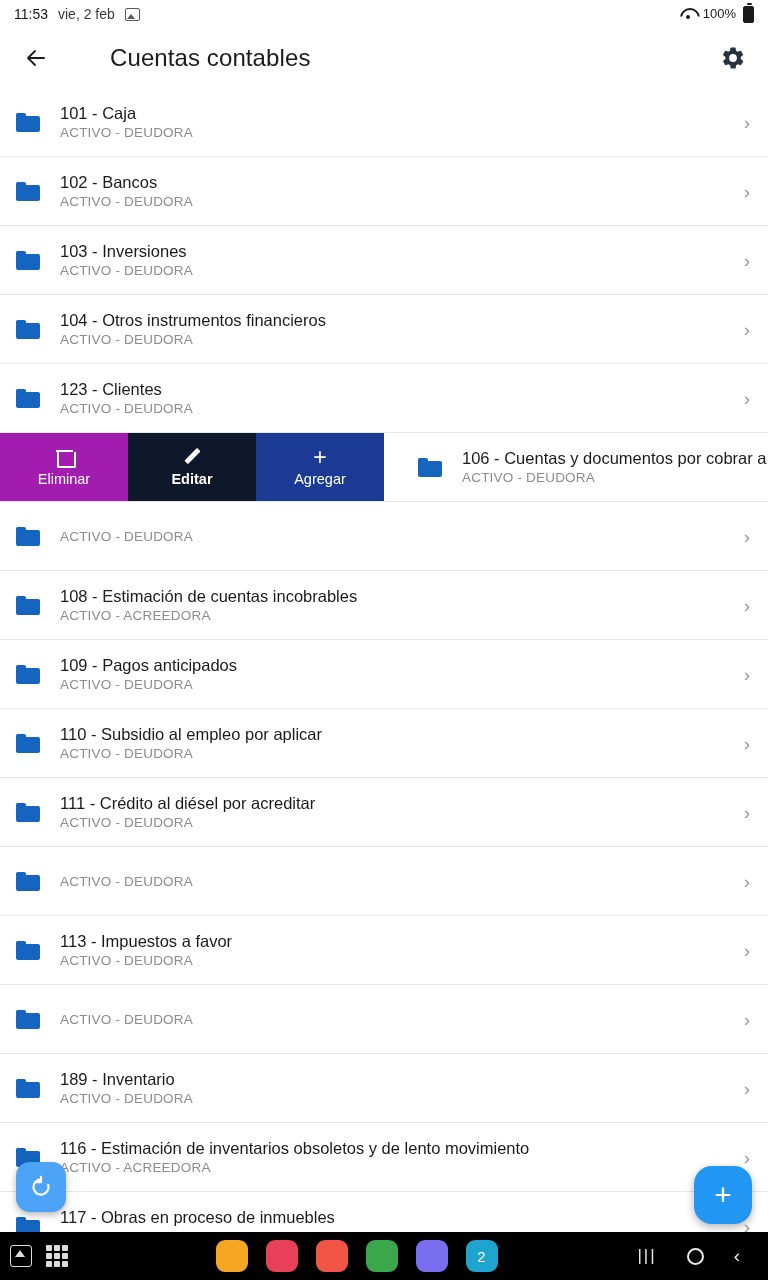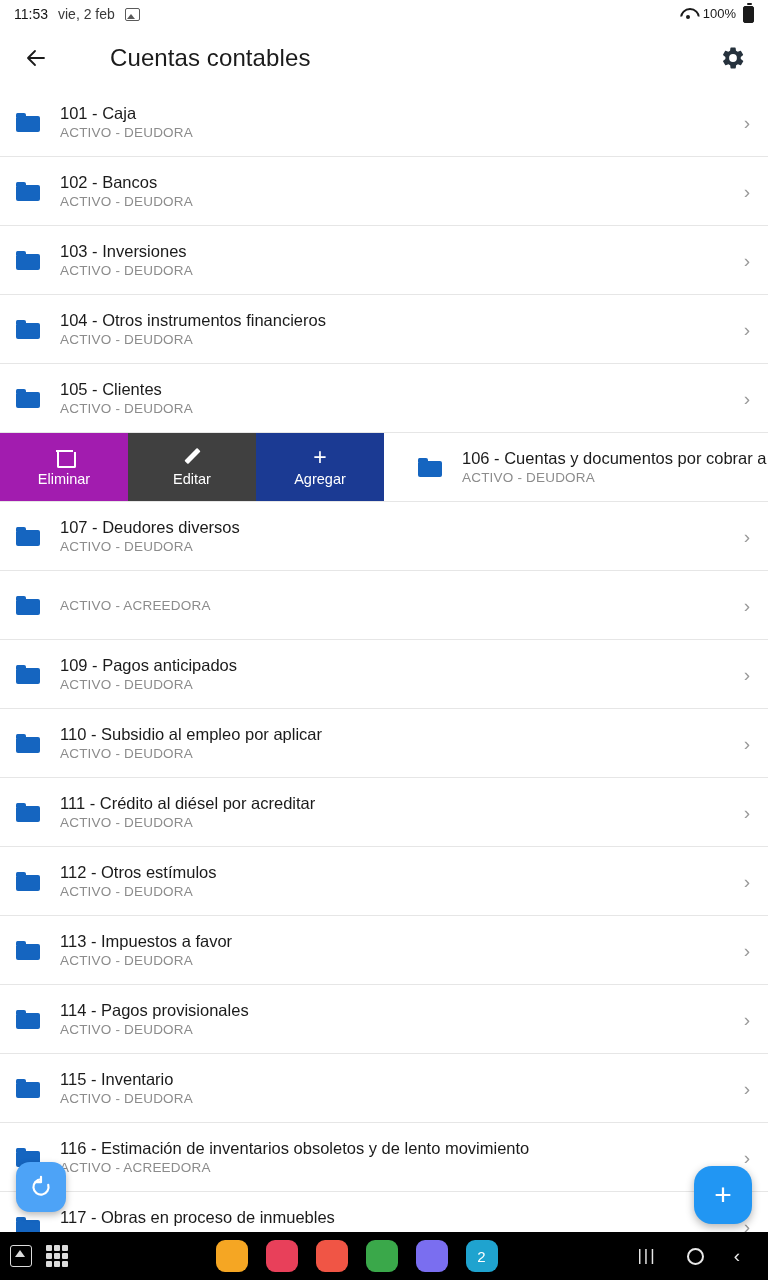--- a/index.html
+++ b/index.html
@@ -196,21 +196,21 @@
     flex-direction: column;
     align-items: center;
     justify-content: center;
     color: #ffffff;
     font-size: 14.5px;
     gap: 5px;
     cursor: pointer;
   }
   .swipe-btn .lbl { line-height: 16px; }
   .btn-delete { background: #a21caf; }
-  .btn-edit   { background: #404040; }
+  .btn-edit   { background: #0f172a; font-weight: bold; }
   .btn-add    { background: #1b3a93; }
   .swipe-content {
     flex: 1;
     display: flex;
     align-items: center;
     padding-left: 32px;
     overflow: hidden;
   }
   .glyph-trash {
     width: 15px; height: 17px;
@@ -423,21 +423,21 @@
       <div class="chevron">›</div>
       <div class="row-divider"></div>
     </div>
 
     <div class="row">
       <div class="folder-icon">
           <span class="tab"></span>
           <span class="body"></span>
         </div>
       <div class="row-text">
-        <div class="row-title">105 - Clientes</div>
+        <div class="row-title">123 - Clientes</div>
         <div class="row-sub">ACTIVO - DEUDORA</div>
       </div>
       <div class="chevron">›</div>
       <div class="row-divider"></div>
     </div>
 
     <div class="swipe-row">
       <div class="swipe-actions">
         <div class="swipe-btn btn-delete">
           <span class="glyph-trash"></span>
@@ -464,33 +464,33 @@
       </div>
       <div class="row-divider"></div>
     </div>
 
     <div class="row">
       <div class="folder-icon">
           <span class="tab"></span>
           <span class="body"></span>
         </div>
       <div class="row-text">
-        <div class="row-title">107 - Deudores diversos</div>
-        <div class="row-sub">ACTIVO - DEUDORA</div>
-      </div>
-      <div class="chevron">›</div>
-      <div class="row-divider"></div>
-    </div>
-
-    <div class="row">
-      <div class="folder-icon">
-          <span class="tab"></span>
-          <span class="body"></span>
-        </div>
-      <div class="row-text">
+        <div class="row-sub">ACTIVO - DEUDORA</div>
+      </div>
+      <div class="chevron">›</div>
+      <div class="row-divider"></div>
+    </div>
+
+    <div class="row">
+      <div class="folder-icon">
+          <span class="tab"></span>
+          <span class="body"></span>
+        </div>
+      <div class="row-text">
+        <div class="row-title">108 - Estimación de cuentas incobrables</div>
         <div class="row-sub">ACTIVO - ACREEDORA</div>
       </div>
       <div class="chevron">›</div>
       <div class="row-divider"></div>
     </div>
 
     <div class="row">
       <div class="folder-icon">
           <span class="tab"></span>
           <span class="body"></span>
@@ -528,21 +528,20 @@
       <div class="chevron">›</div>
       <div class="row-divider"></div>
     </div>
 
     <div class="row">
       <div class="folder-icon">
           <span class="tab"></span>
           <span class="body"></span>
         </div>
       <div class="row-text">
-        <div class="row-title">112 - Otros estímulos</div>
         <div class="row-sub">ACTIVO - DEUDORA</div>
       </div>
       <div class="chevron">›</div>
       <div class="row-divider"></div>
     </div>
 
     <div class="row">
       <div class="folder-icon">
           <span class="tab"></span>
           <span class="body"></span>
@@ -554,34 +553,33 @@
       <div class="chevron">›</div>
       <div class="row-divider"></div>
     </div>
 
     <div class="row">
       <div class="folder-icon">
           <span class="tab"></span>
           <span class="body"></span>
         </div>
       <div class="row-text">
-        <div class="row-title">114 - Pagos provisionales</div>
-        <div class="row-sub">ACTIVO - DEUDORA</div>
-      </div>
-      <div class="chevron">›</div>
-      <div class="row-divider"></div>
-    </div>
-
-    <div class="row">
-      <div class="folder-icon">
-          <span class="tab"></span>
-          <span class="body"></span>
-        </div>
-      <div class="row-text">
-        <div class="row-title">115 - Inventario</div>
+        <div class="row-sub">ACTIVO - DEUDORA</div>
+      </div>
+      <div class="chevron">›</div>
+      <div class="row-divider"></div>
+    </div>
+
+    <div class="row">
+      <div class="folder-icon">
+          <span class="tab"></span>
+          <span class="body"></span>
+        </div>
+      <div class="row-text">
+        <div class="row-title">189 - Inventario</div>
         <div class="row-sub">ACTIVO - DEUDORA</div>
       </div>
       <div class="chevron">›</div>
       <div class="row-divider"></div>
     </div>
 
     <div class="row">
       <div class="folder-icon">
           <span class="tab"></span>
           <span class="body"></span>

